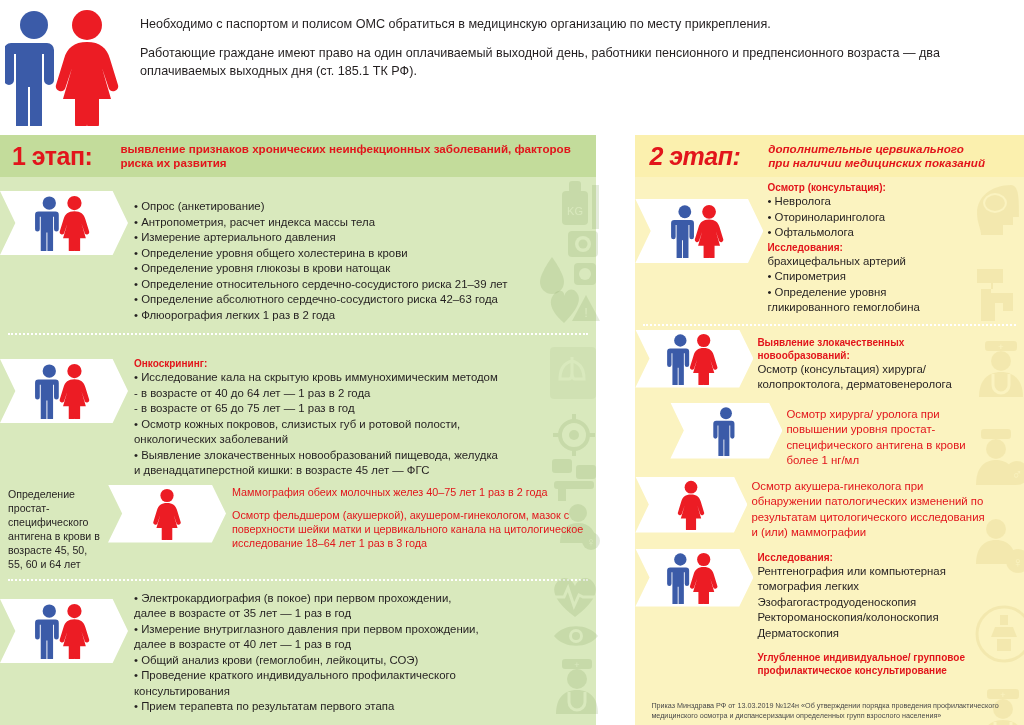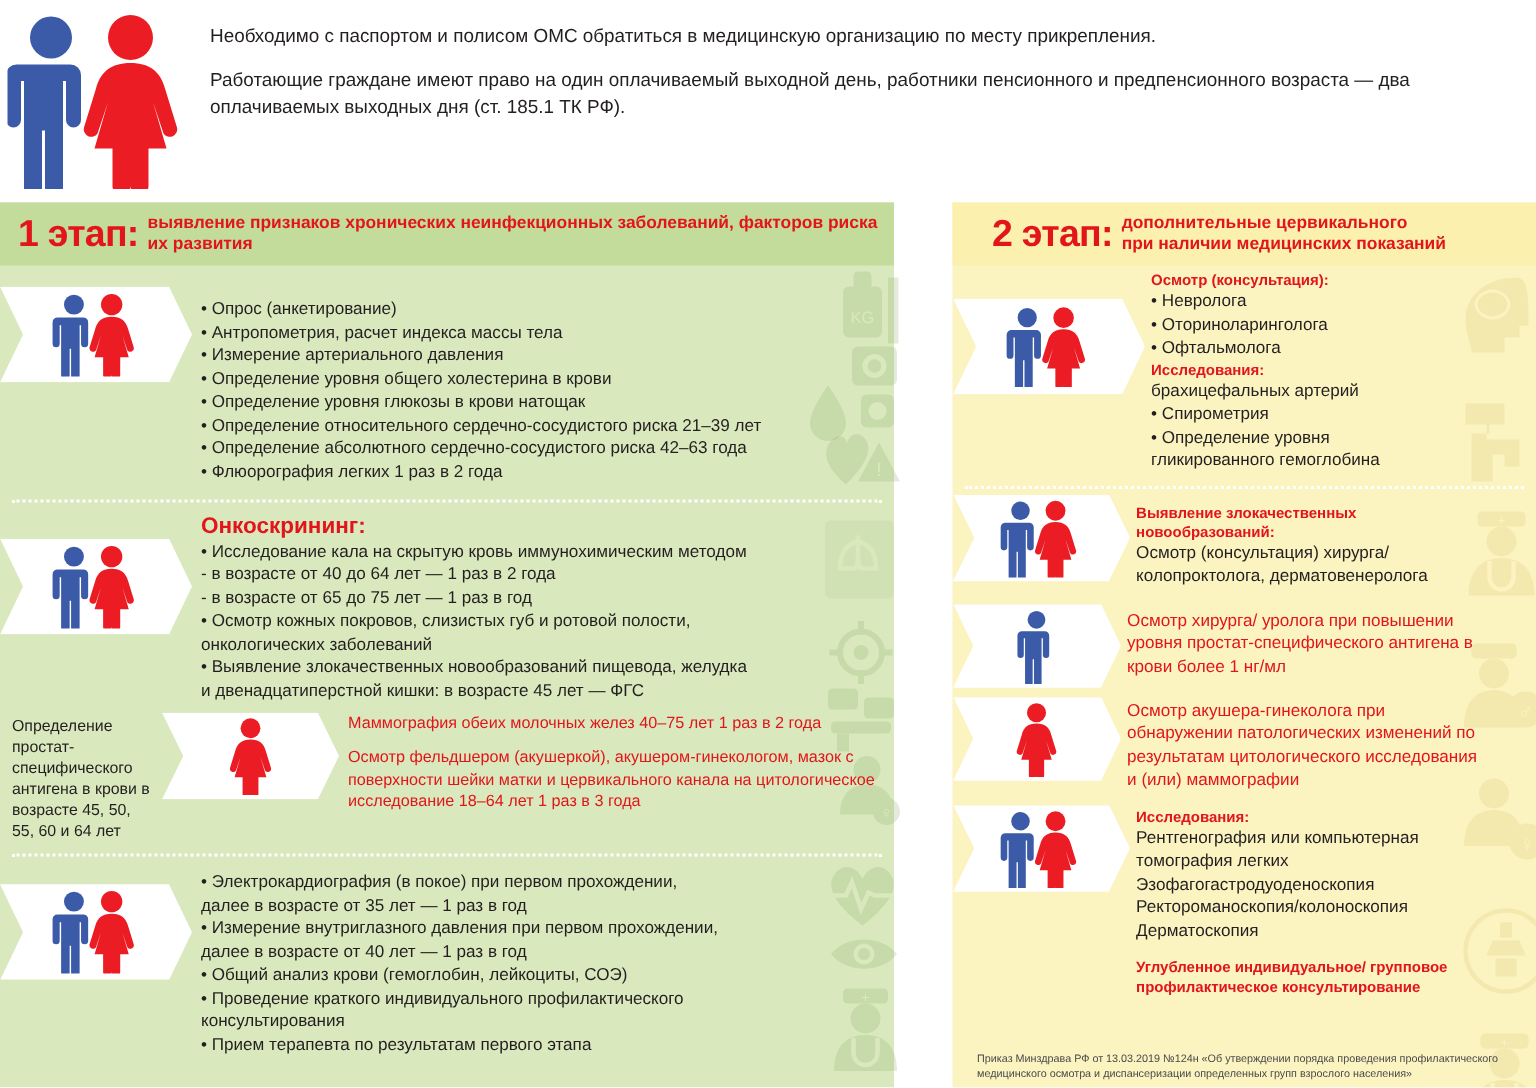--- a/index.html
+++ b/index.html
@@ -29,24 +29,24 @@
   .top-right p {
     font-size: 12.6px; color: #231f20; line-height: 1.42; margin-bottom: 11px;
   }
 
   
   .body-row { display: flex; height: 590px; gap: 39px; }
   .col-left { width: 620px; background: #D9E9BD; position: relative; }
   .col-right { width: 404px; background: #FBF3C0; position: relative; }
 
   .stage-head-left { background: #C3DC9B; height: 42px; display: flex; align-items: center; padding-left: 12px; }
-  .stage-head-right { background: #FBF0AE; height: 42px; display: flex; align-items: center; padding-left: 26px; }
+  .stage-head-right { background: #FBF0AE; height: 42px; display: flex; align-items: center; padding-left: 14px; font-style: italic; }
 
   .stage-num { color: #E2151B; font-size: 25px; font-weight: bold; white-space: nowrap; letter-spacing: -0.5px; }
-  .stage-desc { color: #E2151B; font-size: 11.6px; font-weight: bold; line-height: 1.22; margin-left: 6px; }
+  .stage-desc { color: #E2151B; font-size: 11.6px; font-weight: bold; line-height: 1.22; margin-left: 28px; }
 
   
   .sec { position: relative; display: flex; }
   .divider {
     border-top: 2px dotted #ffffff; margin: 0 8px; height: 0;
   }
   .divider-r { border-top: 2px dotted #ffffff; margin: 0 8px; height: 0; }
 
   
   .chev {
@@ -54,21 +54,21 @@
     display: flex; align-items: center; justify-content: center; gap: 4px;
     clip-path: polygon(0 0, 88% 0, 100% 50%, 88% 100%, 0 100%, 12% 50%);
     flex: none;
   }
   .chev.small { height: 58px; width: 118px; }
   .chev.tiny { height: 56px; width: 112px; }
 
   .txt { padding: 2px 6px 2px 6px; flex: 1; }
   .lst { list-style: none; }
   .lst li { font-size: 11.4px; color: #231f20; line-height: 1.36; }
-  .hdr-red { color: #E2151B; font-weight: bold; font-size: 15px; line-height: 1.3; }
+  .hdr-red { color: #E2151B; font-weight: bold; font-size: 10px; line-height: 1.3; margin-top: 16px; }
   .red-txt { color: #E2151B; font-size: 11.4px; line-height: 1.36; }
   .red-txt-b { color: #E2151B; font-size: 10px; font-weight: bold; line-height: 1.3; }
   .dark-txt { color: #231f20; font-size: 11.4px; line-height: 1.36; }
   .blk { margin-bottom: 9px; }
 
   
   .rsec { display: flex; align-items: flex-start; }
   .rtxt { padding: 2px 30px 2px 4px; flex: 1; }
 
   
@@ -381,21 +381,21 @@
             <path d="M82 34 c-13 0 -20 6 -23 17 l-8 26 a5 5 0 0 0 9 4 l7 -21 l-9 31 h12 v25 a6 6 0 0 0 12 0 v-25 h0 v25 a6 6 0 0 0 12 0 v-25 h12 l-9 -31 l7 21 a5 5 0 0 0 9 -4 l-8 -26 c-3 -11 -10 -17 -23 -17 z"></path>
               </g>
           </svg>
         </div>
         <div class="rtxt" style="padding-top:6px;">
           <div class="red-txt-b">Выявление злокачественных новообразований:</div>
           <div class="dark-txt">Осмотр (консультация) хирурга/ колопроктолога, дерматовенеролога</div>
         </div>
       </div>
 
-      <div class="rsec" style="margin-top:8px;">
+      <div class="rsec" style="margin-top:8px;margin-left:35px;">
         <div class="chev tiny">
           <svg width="34" height="50" viewBox="0 0 60 118">
             <g fill="#3B5BA8">
                 <circle cx="30" cy="17" r="14"></circle>
             <path d="M17 35 h26 a7 7 0 0 1 7 7 v30 a5 5 0 0 1 -10 0 v-26 h-2 v71 a6 6 0 0 1 -12 0 v-38 h-2 v38 a6 6 0 0 1 -12 0 v-71 h-2 v26 a5 5 0 0 1 -10 0 v-30 a7 7 0 0 1 7 -7 z"></path>
               </g>
           </svg>
         </div>
         <div class="rtxt" style="padding-top:4px;">
           <div class="red-txt">Осмотр хирурга/ уролога при повышении уровня простат-специфического антигена в крови более 1 нг/мл</div>

